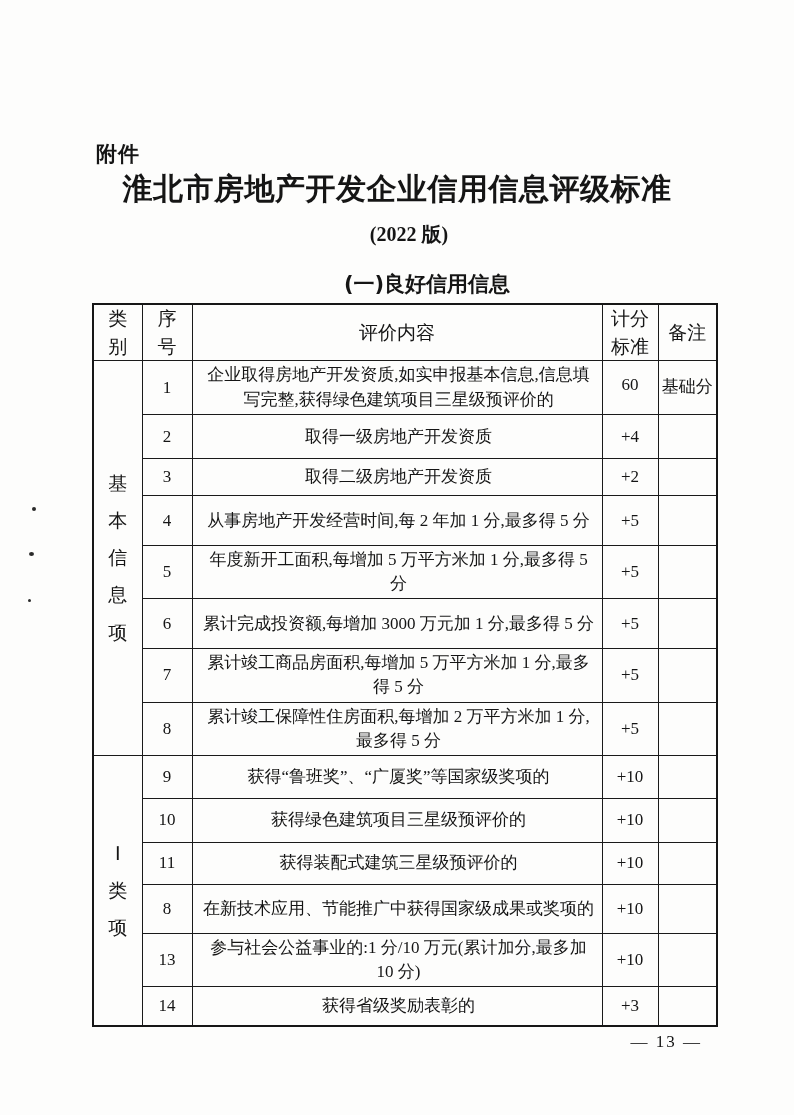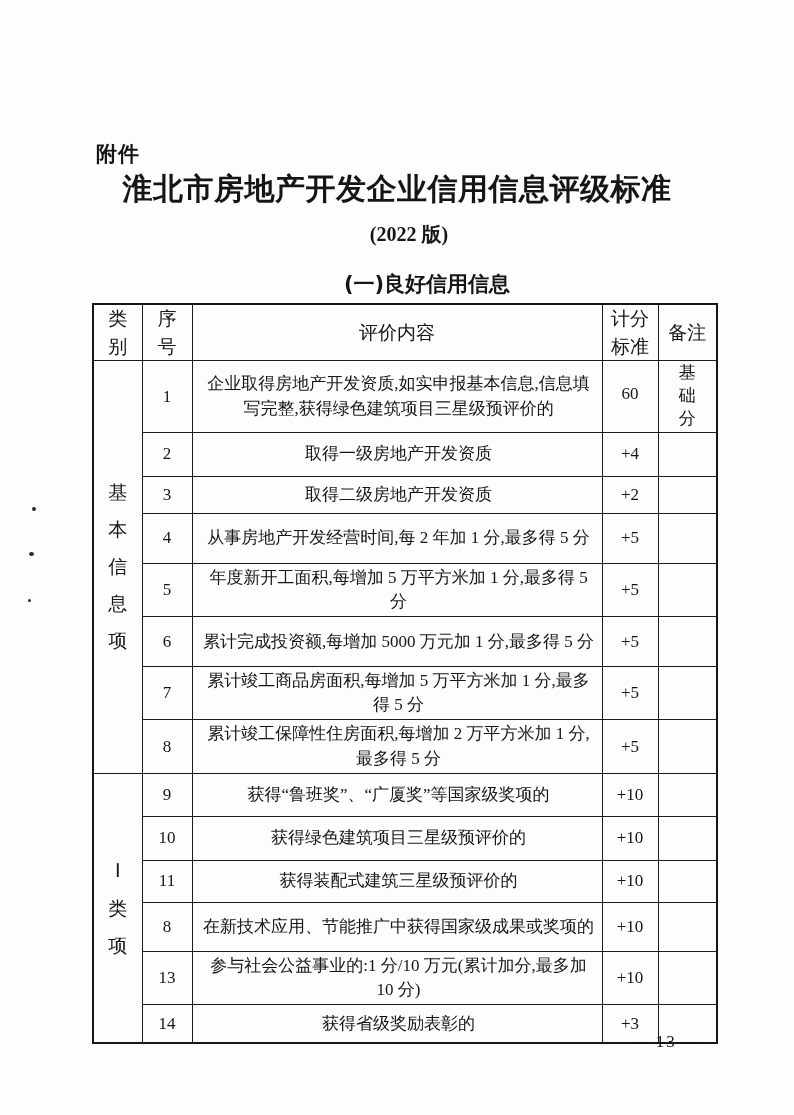--- a/index.html
+++ b/index.html
@@ -47,21 +47,21 @@
   .narrow2 { display:inline-block; width:1.15em; word-break:break-all; line-height:1.45; }
   .narrow4 { display:inline-block; width:2.3em; word-break:break-all; line-height:1.45; }
   td.content-cell {
     text-align:left; padding:2px 6px 2px 9px; line-height:1.42;
   }
   td.cat-cell { vertical-align:middle; }
   .vlabel {
     display:inline-block; width:1.2em; word-break:break-all;
     line-height:1.95; font-size:19px;
   }
-  td.remark-cell { padding:1px 20px; line-height:1.35; }
+  td.remark-cell { padding:1px 2px; line-height:1.35; }
   td.score-low { vertical-align:bottom; padding-bottom:5px; }
   
   tr:nth-child(1)  { height:53px; }
   tr:nth-child(2)  { height:54px; }
   tr:nth-child(3)  { height:44px; }
   tr:nth-child(4)  { height:37px; }
   tr:nth-child(5)  { height:50px; }
   tr:nth-child(6)  { height:50px; }
   tr:nth-child(7)  { height:50px; }
   tr:nth-child(8)  { height:51px; }
@@ -135,21 +135,21 @@
     <td class="remark-cell"></td>
   </tr>
   <tr>
     <td>5</td>
     <td class="content-cell">年度新开工面积,每增加 5 万平方米加 1 分,最多得 5 分</td>
     <td>+5</td>
     <td class="remark-cell"></td>
   </tr>
   <tr>
     <td>6</td>
-    <td class="content-cell">累计完成投资额,每增加 5000 万元加 1 分,最多得 5 分</td>
+    <td class="content-cell">累计完成投资额,每增加 3000 万元加 1 分,最多得 5 分</td>
     <td>+5</td>
     <td class="remark-cell"></td>
   </tr>
   <tr>
     <td>7</td>
     <td class="content-cell">累计竣工商品房面积,每增加 5 万平方米加 1 分,最多得 5 分</td>
     <td>+5</td>
     <td class="remark-cell"></td>
   </tr>
   <tr>

